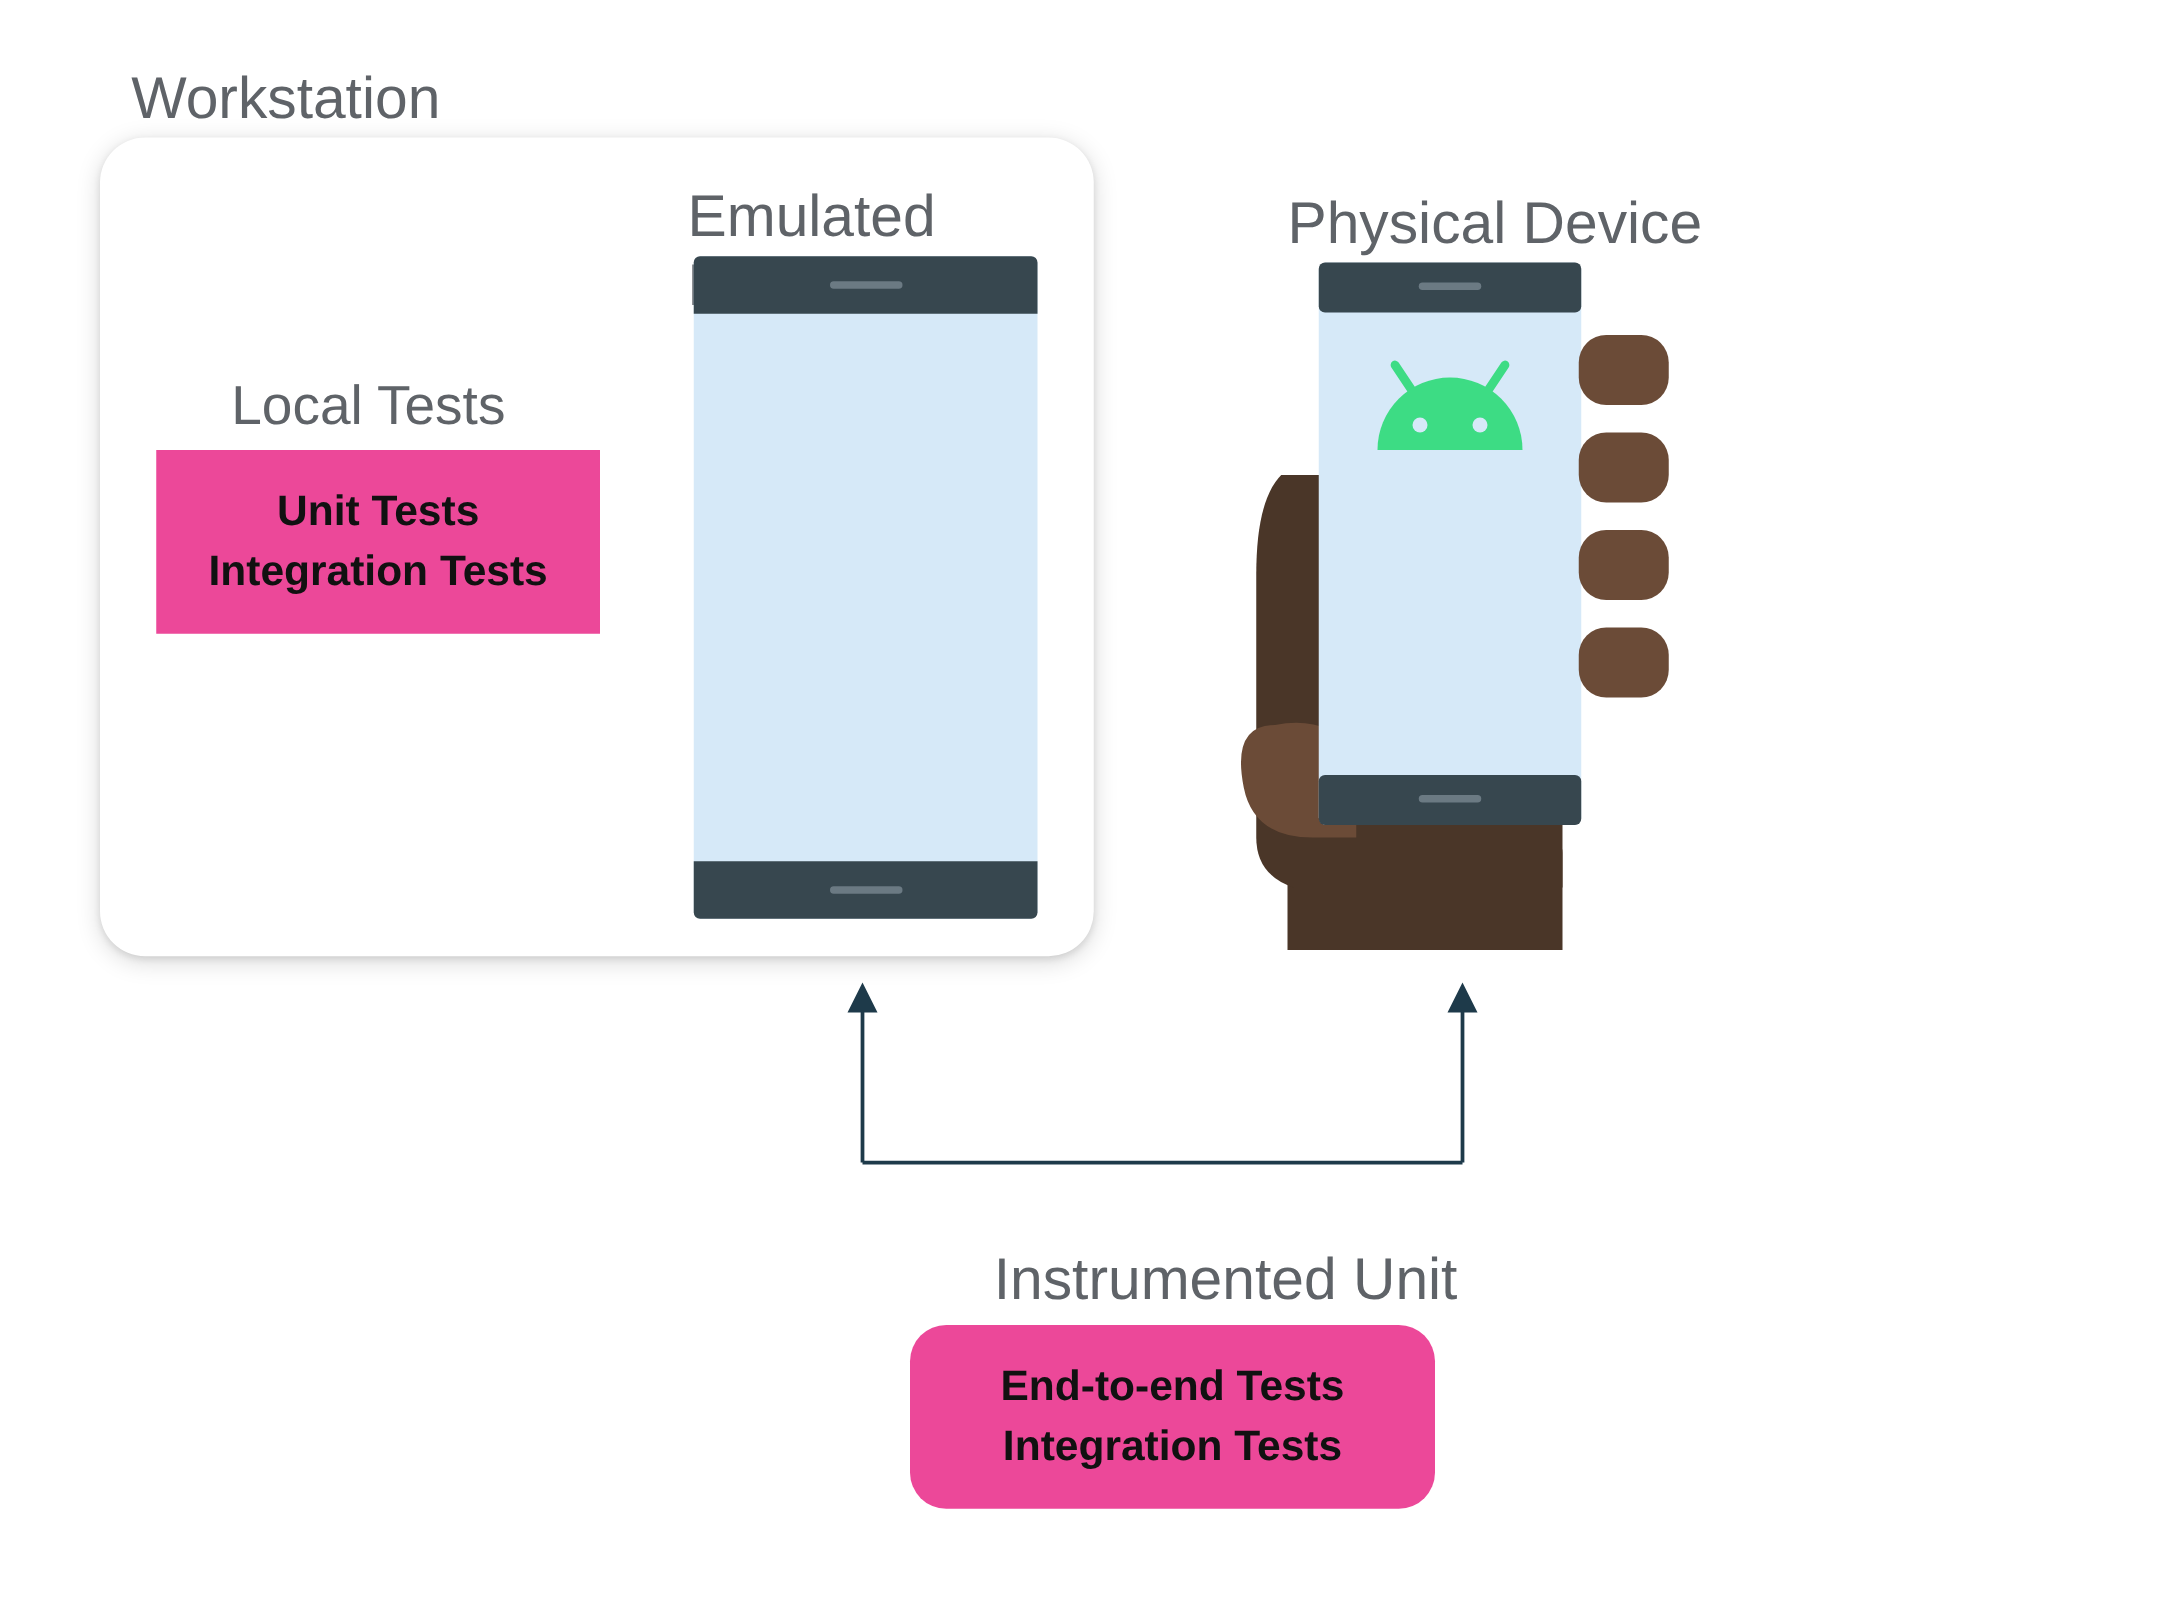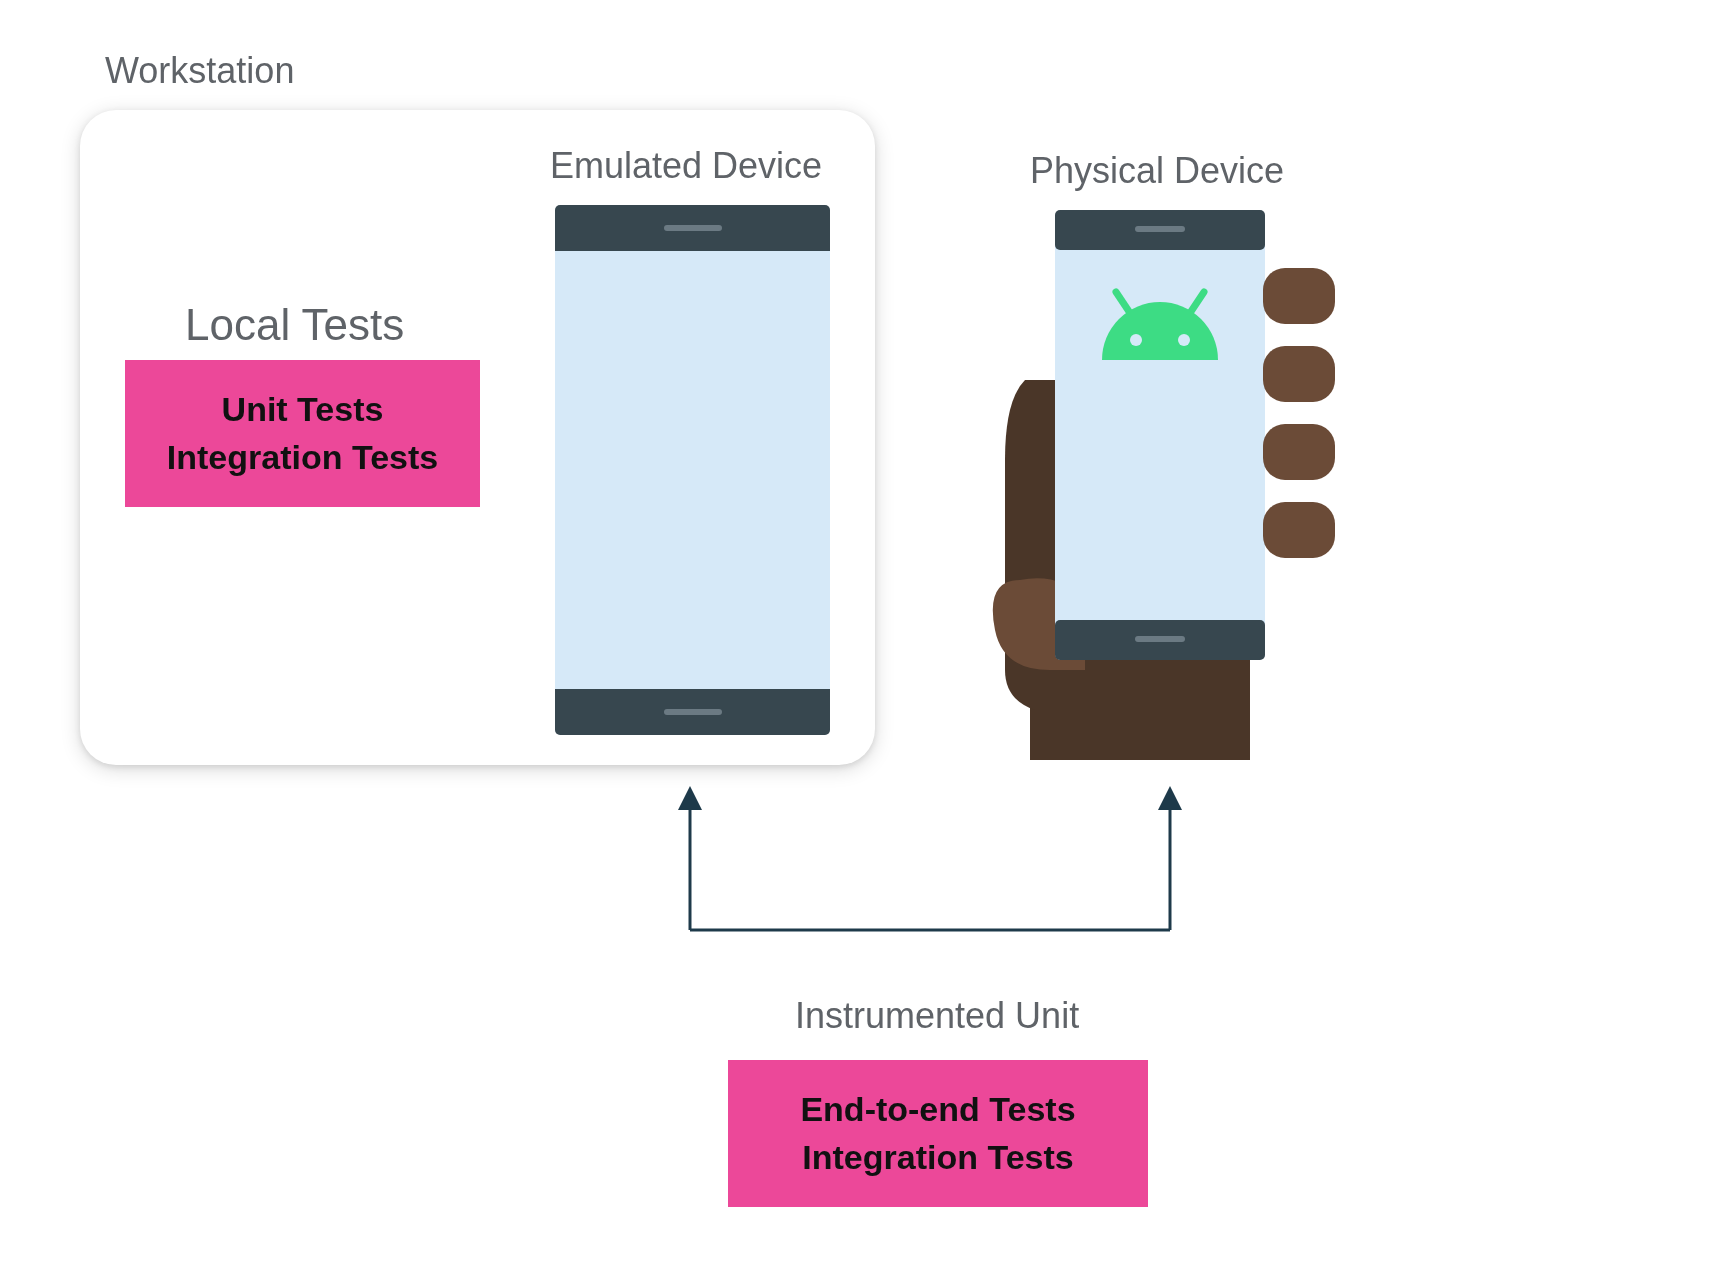--- a/index.html
+++ b/index.html
@@ -1,17 +1,17 @@
 <!DOCTYPE html>
 <html><head>
 <meta charset="utf-8">
 <style>
   * { box-sizing: border-box; margin: 0; padding: 0; }
   html, body { width: 1726px; height: 1286px; background: #fff; font-family: Arial, Helvetica, sans-serif; position: relative; }
-  .label { color: #5f6368; font-size: 36px; position: absolute; }
+  .label { color: #5f6368; font-size: 47px; position: absolute; }
   .workstation-card {
     position: absolute;
     left: 80px; top: 110px;
     width: 795px; height: 655px;
     background: #fff;
     border-radius: 36px;
     box-shadow: 0 4px 20px rgba(0,0,0,0.15), 0 2px 6px rgba(0,0,0,0.1);
   }
   .blue-box {
     background: #ec4899;
@@ -110,16 +110,16 @@
       <path d="M2,2 L10,6 L2,10 Z" fill="#1e3a4a"></path>
     </marker>
   </defs>
   <path d="M 20 150 L 20 18" stroke="#1e3a4a" stroke-width="3" fill="none" marker-end="url(#ah)"></path>
   <path d="M 500 150 L 500 18" stroke="#1e3a4a" stroke-width="3" fill="none" marker-end="url(#ah)"></path>
   <line x1="20" y1="150" x2="500" y2="150" stroke="#1e3a4a" stroke-width="3"></line>
 </svg>
 
 <div class="label" style="left:795px; top:995px;">Instrumented Unit</div>
 
-<div class="blue-box" style="left:728px; top:1060px; width:420px;">
+<div class="blue-box" style="left:728px; top:1060px; width:420px;border-radius:29px;">
   <div>End-to-end Tests</div>
   <div>Integration Tests</div>
 </div>
 
 </body></html>

